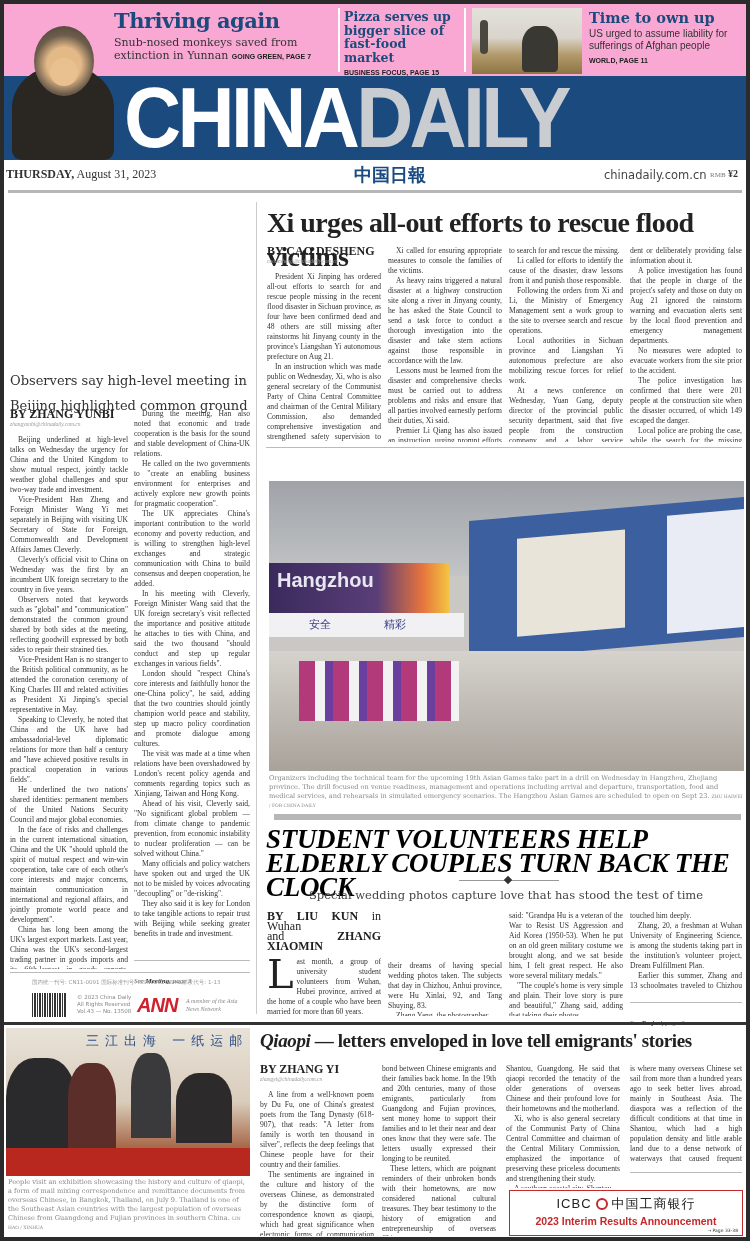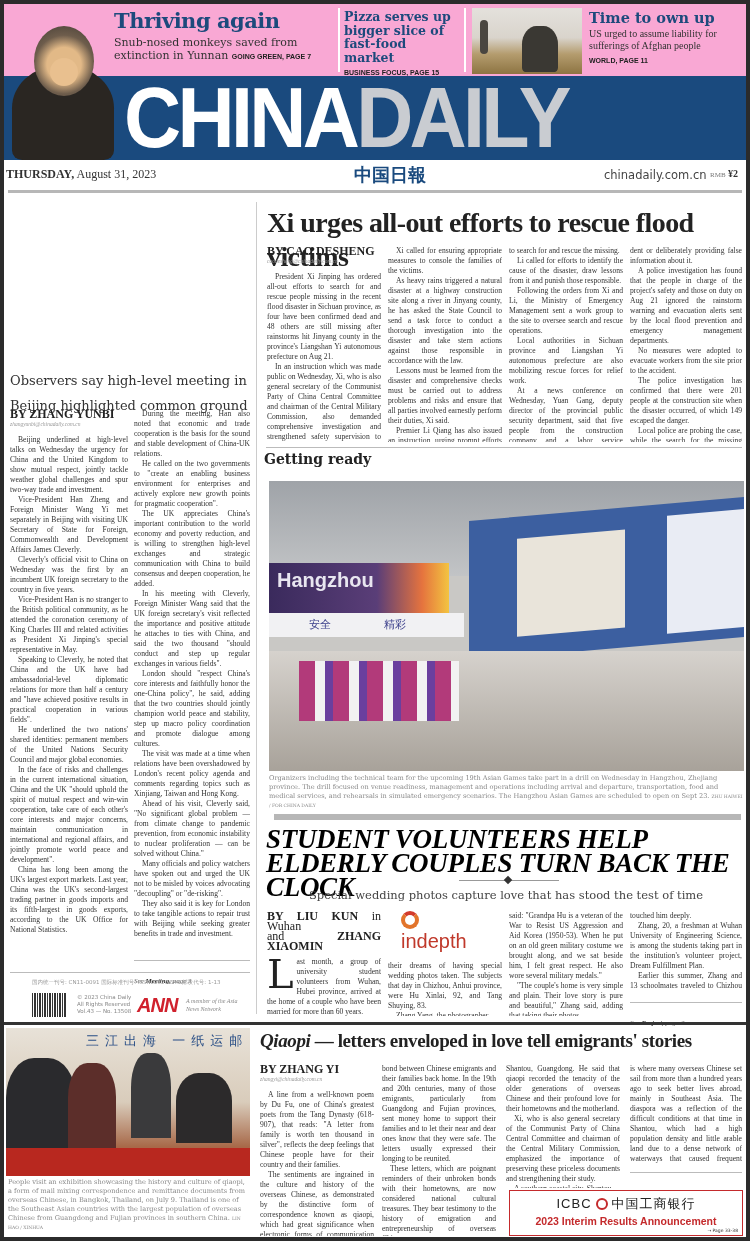--- a/index.html
+++ b/index.html
@@ -14,21 +14,21 @@
 .kick{font-family:"Liberation Sans",sans-serif;font-weight:bold;font-size:7px;color:#222;text-transform:uppercase}
 .divv{position:absolute;top:4px;width:2px;height:64px;background:#fff}
 .t2{left:340px;width:112px}
 .t2 h2{font-family:"DejaVu Serif",serif;font-weight:bold;color:#1d4a7c;font-size:12.5px;line-height:13.5px;margin-top:6px}
 .t2 .kick{margin-top:5px;display:block}
 .t2img{position:absolute;left:468px;top:4px;width:110px;height:66px;background:linear-gradient(180deg,#e4e1dc 0%,#d9d4cc 45%,#b49c6e 70%,#8d7442 100%)}
 .t2img .boy{position:absolute;left:50px;top:18px;width:36px;height:46px;background:#3a3833;border-radius:40% 40% 10% 10%}
 .t2img .man{position:absolute;left:8px;top:12px;width:8px;height:34px;background:#4a4640;border-radius:4px}
 .t3{left:585px;width:155px}
 .t3 h2{font-family:"DejaVu Serif",serif;font-weight:bold;color:#1d4a7c;font-size:14.5px;margin-top:5px}
-.t3 p{font-family:Liberation Serif, serif;font-size:10px;color:#333;line-height:12px;margin-top:2px}
+.t3 p{font-family:Liberation Sans, sans-serif;font-size:10px;color:#333;line-height:12px;margin-top:2px}
 .t3 .kick{display:block;margin-top:5px}
 
 .mast{position:absolute;left:0;top:72px;width:742px;height:84px;background:#1a4a7e}
 .monkey{position:absolute;left:0;top:22px;width:120px;height:134px;z-index:2}
 .monkey .body{position:absolute;left:8px;top:40px;width:102px;height:94px;background:#2a2622;border-radius:45% 45% 10% 10%}
 .monkey .head{position:absolute;left:30px;top:0;width:60px;height:70px;background:radial-gradient(circle at 50% 55%,#e2b987 0 35%,#6e5d4c 60%,#413a33 100%);border-radius:50%}
 .monkey .face{position:absolute;left:46px;top:32px;width:28px;height:28px;background:#e9c08f;border-radius:50%}
 .logo{position:absolute;left:120px;top:70px;font-family:"Liberation Sans",sans-serif;font-weight:bold;font-size:86px;line-height:86px;letter-spacing:-4px;transform:scaleX(.92);transform-origin:left}
 .logo .c{color:#fff}.logo .d{color:#c9ccd1}
 
@@ -144,20 +144,21 @@
   <div class="rule"></div>
 
   <div class="ldeck">Observers say high-level meeting in Beijing highlighted common ground</div>
   <div class="col" style="left:6px;top:405px;width:118px;height:560px">
     <div class="byline">By ZHANG YUNBI</div>
     <div class="email">zhangyunbi@chinadaily.com.cn</div>
     <div style="height:6px"></div>
     <p>Beijing underlined at high-level talks on Wednesday the urgency for China and the United Kingdom to show mutual respect, jointly tackle weather global challenges and spur two-way trade and investment.</p>
     <p>Vice-President Han Zheng and Foreign Minister Wang Yi met separately in Beijing with visiting UK Secretary of State for Foreign, Commonwealth and Development Affairs James Cleverly.</p>
     <p>Cleverly's official visit to China on Wednesday was the first by an incumbent UK foreign secretary to the country in five years.</p>
+    <p>Observers noted that keywords such as "global" and "communication" demonstrated the common ground shared by both sides at the meeting, reflecting goodwill expressed by both sides to repair their strained ties.</p>
     <p>Vice-President Han is no stranger to the British political community, as he attended the coronation ceremony of King Charles III and related activities as President Xi Jinping's special representative in May.</p>
     <p>Speaking to Cleverly, he noted that China and the UK have had ambassadorial-level diplomatic relations for more than half a century and "have achieved positive results in practical cooperation in various fields".</p>
     <p>He underlined the two nations' shared identities: permanent members of the United Nations Security Council and major global economies.</p>
     <p>In the face of risks and challenges in the current international situation, China and the UK "should uphold the spirit of mutual respect and win-win cooperation, take care of each other's core interests and major concerns, maintain communication in international and regional affairs, and jointly promote world peace and development".</p>
     <p>China has long been among the UK's largest export markets. Last year, China was the UK's second-largest trading partner in goods imports and its fifth-largest in goods exports, according to the UK Office for National Statistics.</p>
 
   </div>
   <div class="col" style="left:130px;top:405px;width:116px;height:560px">
     <p>During the meeting, Han also noted that economic and trade cooperation is the basis for the sound and stable development of China-UK relations.</p>
     <p>He called on the two governments to "create an enabling business environment for enterprises and actively explore new growth points for pragmatic cooperation".</p>
@@ -198,23 +199,20 @@
   <div class="col" style="left:626px;top:242px;width:112px;height:196px">
     <p style="text-indent:0">dent or deliberately providing false information about it.</p>
     <p>A police investigation has found that the people in charge of the project's safety and those on duty on Aug 21 ignored the rainstorm warning and evacuation alerts sent by the local flood prevention and emergency management departments.</p>
     <p>No measures were adopted to evacuate workers from the site prior to the accident.</p>
     <p>The police investigation has confirmed that there were 201 people at the construction site when the disaster occurred, of which 149 escaped the danger.</p>
     <p>Local police are probing the case, while the search for the missing people is still underway.</p>
 
   </div>
 
   <div class="hline" style="left:262px;top:443px;width:476px"></div>
-  <div class="photoSec">
-    <div class="getting">Getting ready</div>
-  </div>
   <div class="photo">
     <div class="ceil"></div>
     <div class="banner">
         <span>Hangzhou</span>
       </div>
     <div class="wall">
         <span style="left:40px">安全</span>
         <span style="left:115px">精彩</span>
       </div>
     <div class="screen">
@@ -234,24 +232,20 @@
   <div class="sdeck">Special wedding photos capture love that has stood the test of time</div>
 
   <div class="col" style="left:263px;top:907px;width:114px;height:105px">
     <div class="byline"><span>By LIU KUN</span> <span style="font-weight:normal;text-transform:none">in Wuhan</span></div>
     <div class="byline"><span style="font-weight:normal;text-transform:none">and</span> <span>ZHANG XIAOMIN</span></div>
     <div style="height:6px"></div>
     <span class="dropcap">L</span>
     <p style="text-indent:0">ast month, a group of university student volunteers from Wuhan, Hubei province, arrived at the home of a couple who have been married for more than 60 years.</p>
     <p>The group was taking part in a program launched in 2015 aimed at helping elderly couples fulfill</p>
   </div>
-  <div class="indepth">
-      <div class="ring"></div>
-      <span>indepth</span>
-    </div>
   <div class="col" style="left:384px;top:957px;width:114px;height:55px">
     <p style="text-indent:0">their dreams of having special wedding photos taken. The subjects that day in Chizhou, Anhui province, were Hu Xinlai, 92, and Tang Shuying, 83.</p>
     <p>Zhang Yang, the photographer,</p>
   </div>
   <div class="col" style="left:505px;top:907px;width:114px;height:105px">
     <p style="text-indent:0">said: "Grandpa Hu is a veteran of the War to Resist US Aggression and Aid Korea (1950-53). When he put on an old green military costume we brought along, and we sat beside him, I felt great respect. He also wore several military medals."</p>
     <p>"The couple's home is very simple and plain. Their love story is pure and beautiful," Zhang said, adding that taking their photos</p>
   </div>
   <div class="col" style="left:626px;top:907px;width:112px;height:80px">
     <p style="text-indent:0">touched him deeply.</p>

